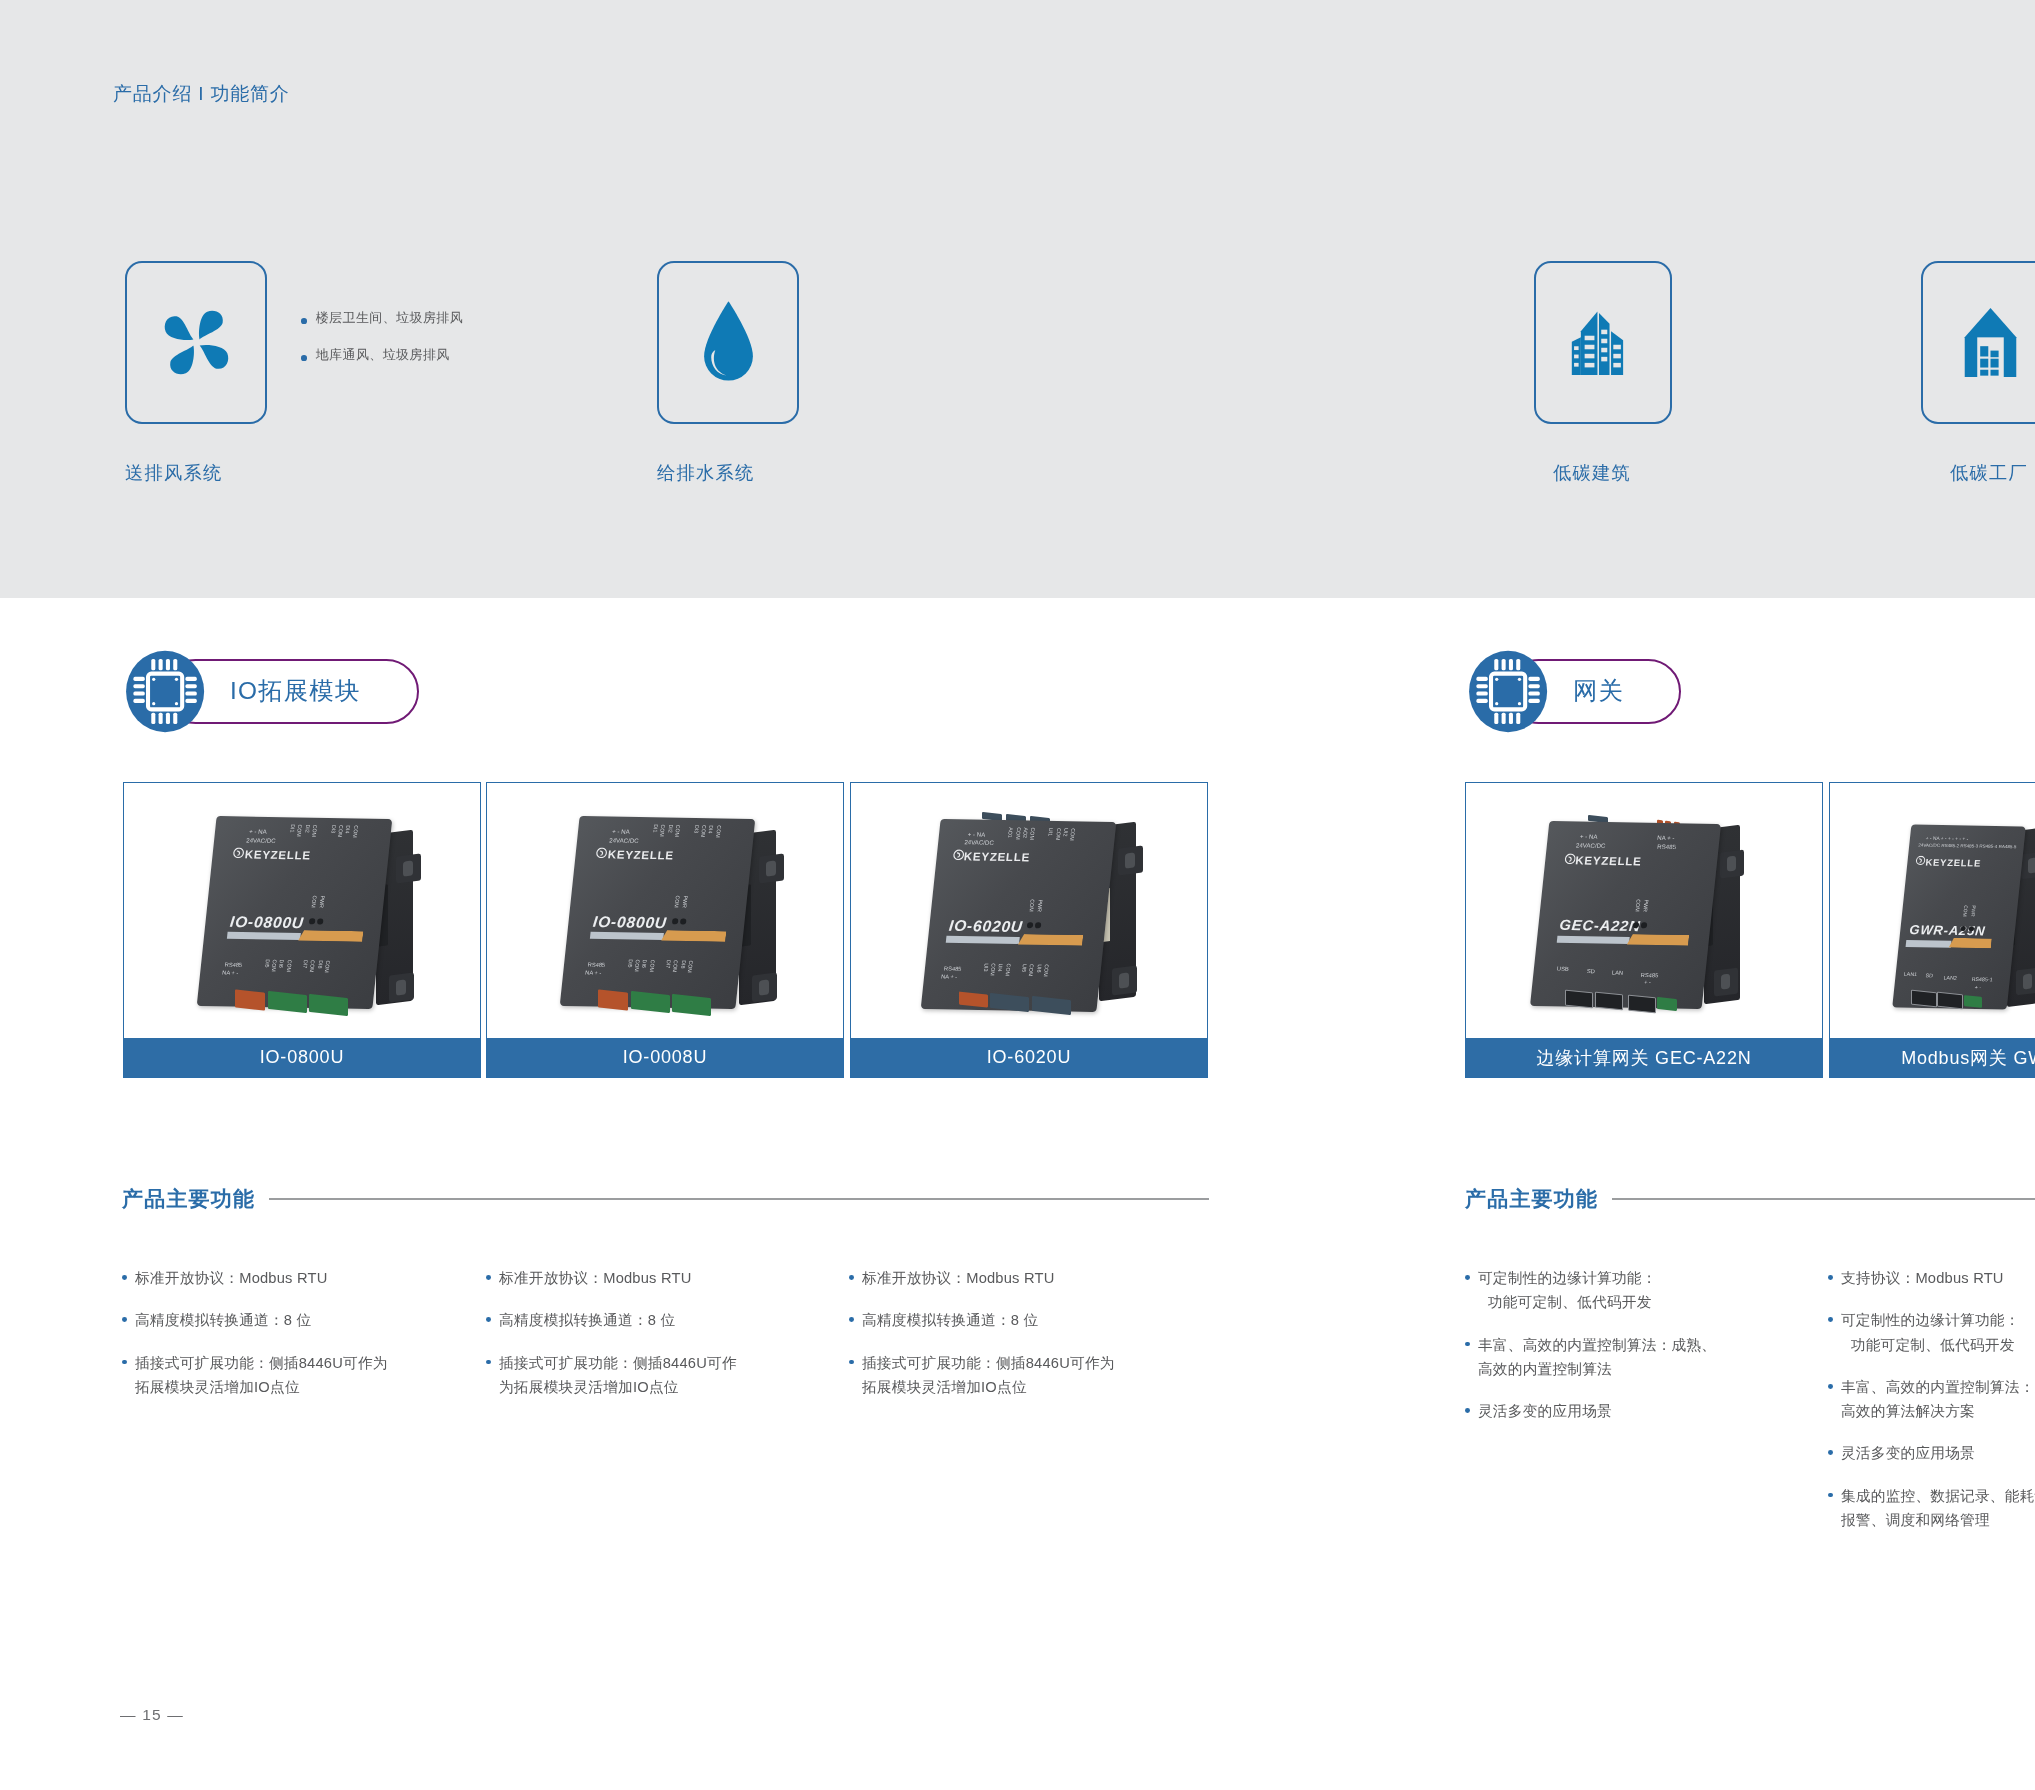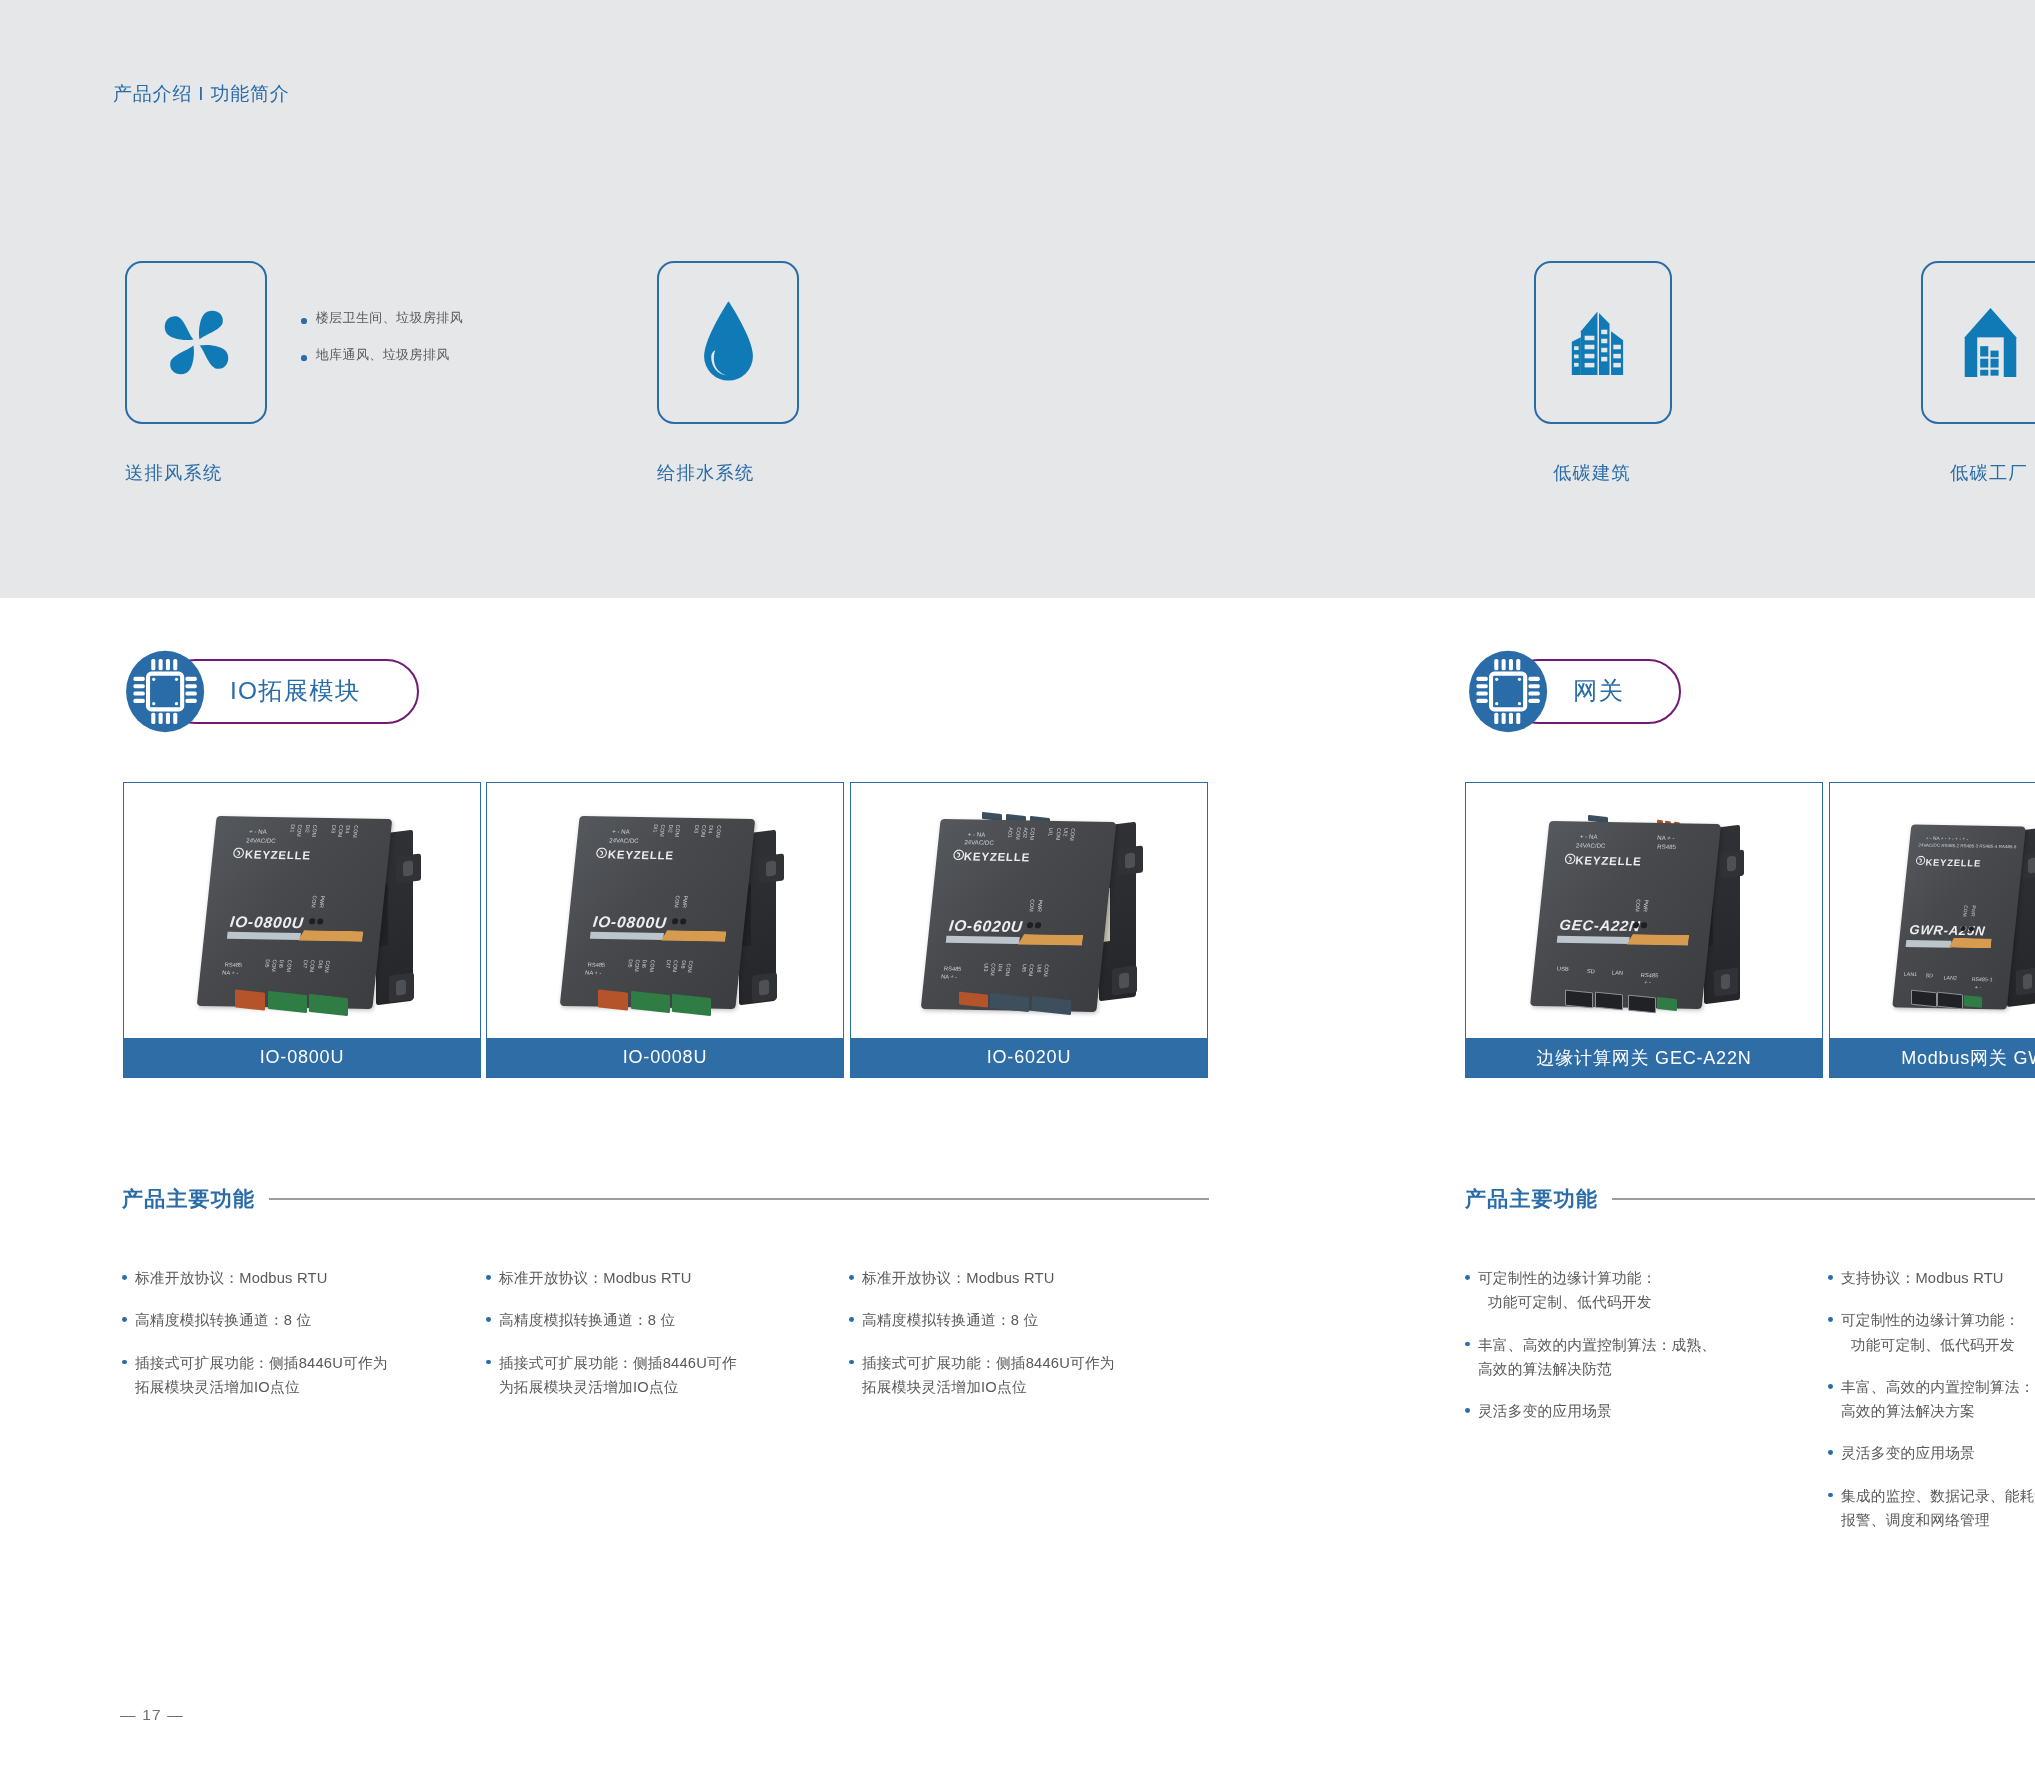--- a/index.html
+++ b/index.html
@@ -575,21 +575,21 @@
         <div class="f-dot"></div>
       <div class="f-lines">
           <div>可定制性的边缘计算功能：</div>
                            <div class="ind">功能可定制、低代码开发</div>
         </div>
       </div>
     <div class="f-item">
         <div class="f-dot"></div>
       <div class="f-lines">
           <div>丰富、高效的内置控制算法：成熟、</div>
-                           <div>高效的算法解决防范</div>
+                           <div>高效的内置控制算法</div>
         </div>
       </div>
     <div class="f-item">
         <div class="f-dot"></div>
       <div class="f-lines">
           <div>灵活多变的应用场景</div>
         </div>
       </div>
   </div>
 
@@ -622,16 +622,16 @@
       </div>
     <div class="f-item">
         <div class="f-dot"></div>
       <div class="f-lines">
           <div>集成的监控、数据记录、能耗计量、</div>
                            <div>报警、调度和网络管理</div>
         </div>
       </div>
   </div>
 
-  <div class="pagenum l">— 17 —</div>
+  <div class="pagenum l">— 15 —</div>
 
 </div>
 
 
 </body></html>

